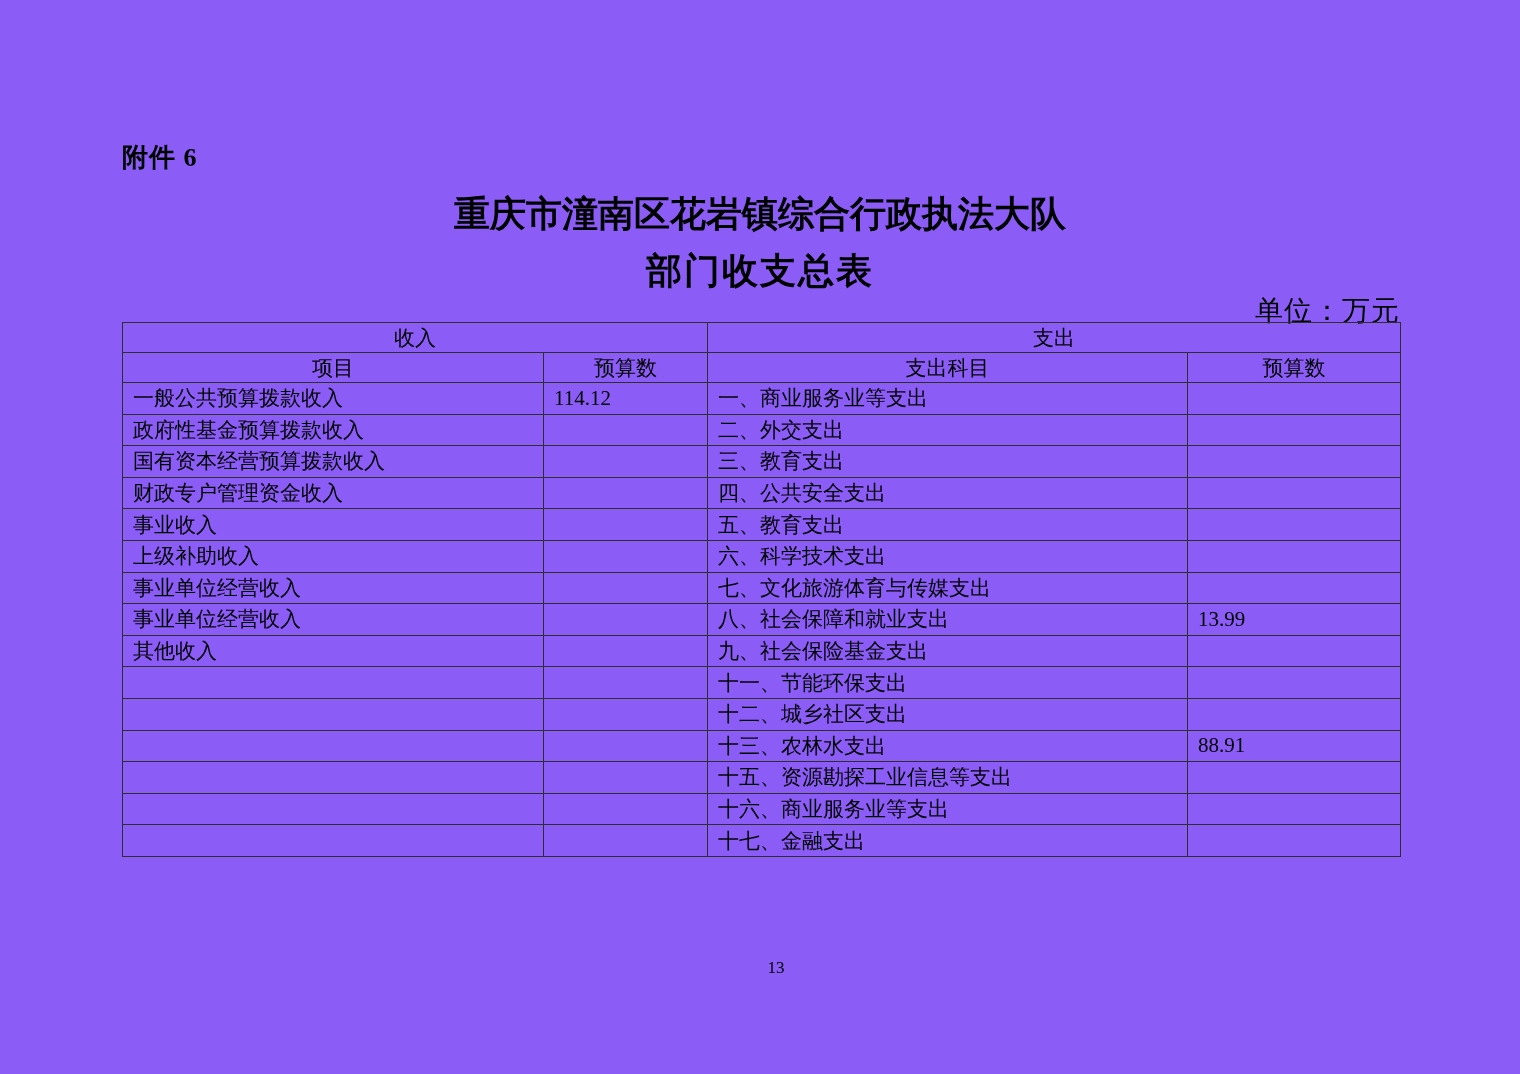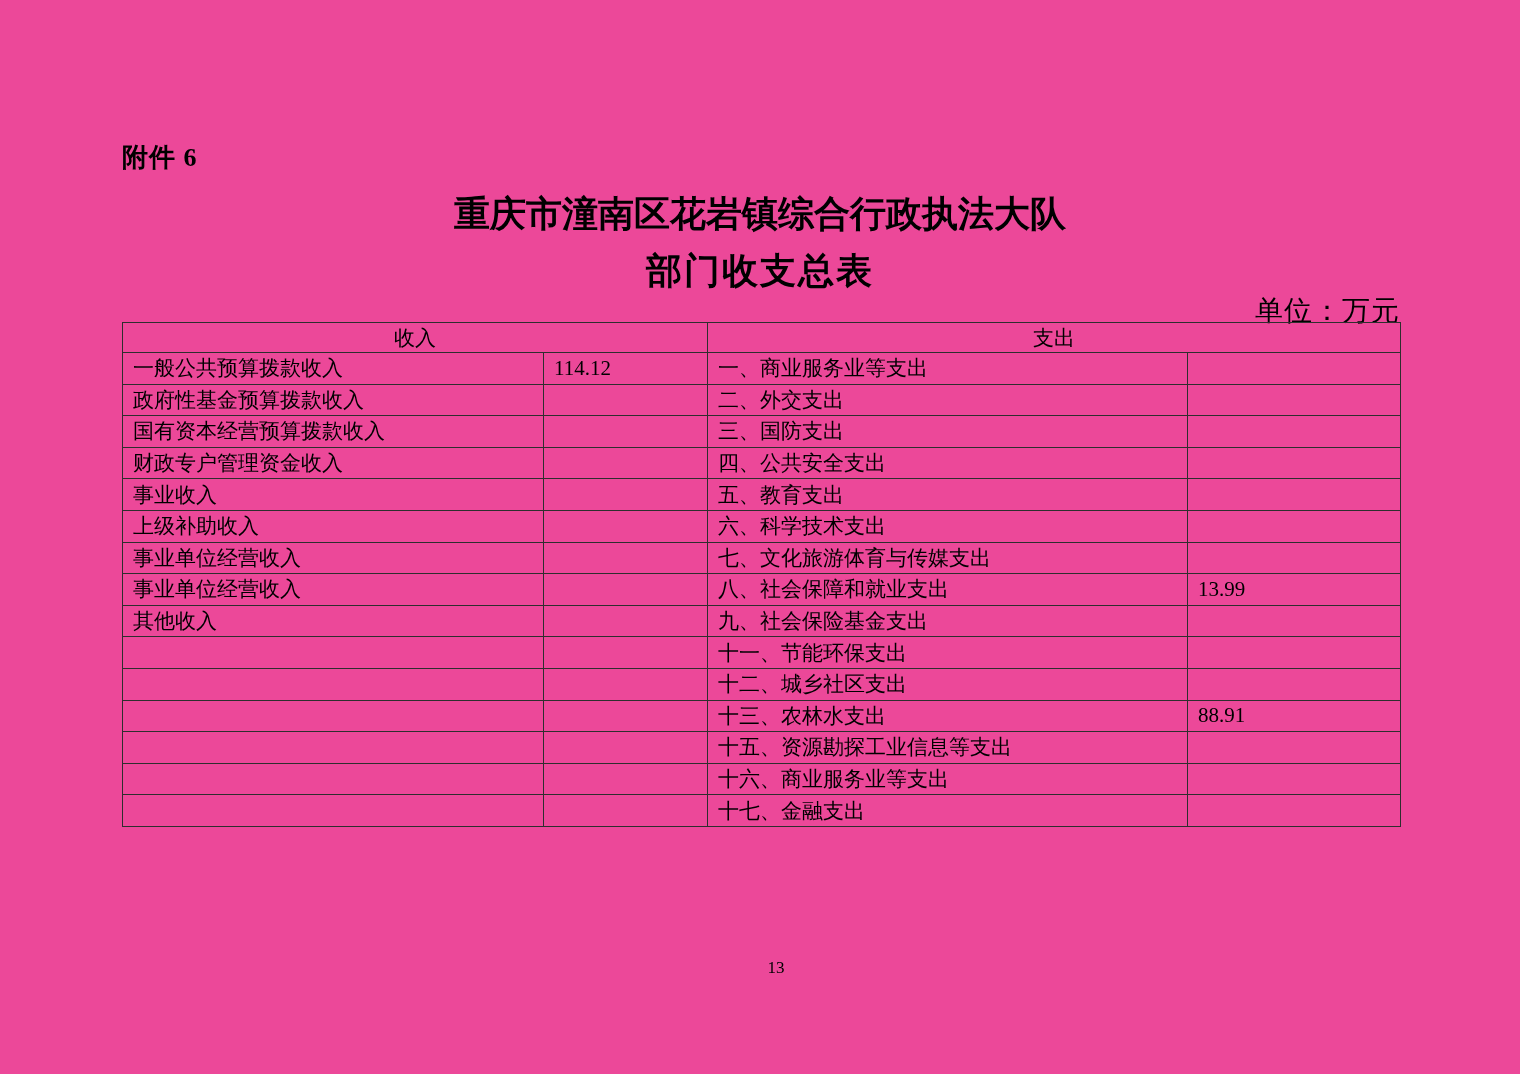--- a/index.html
+++ b/index.html
@@ -8,21 +8,21 @@
     background: #ffffff;
     width: 1520px;
     height: 1074px;
     font-family: "Liberation Serif", "DejaVu Serif", serif;
     color: #000000;
   }
   .page {
     position: relative;
     width: 1520px;
     height: 1074px;
-    background: #ec4899;
+    background: #8b5cf6;
     overflow: hidden;
   }
   .attachment-label {
     position: absolute;
     left: 122px;
     top: 140px;
     font-size: 26px;
     font-weight: 600;
     letter-spacing: 1px;
     white-space: pre;
@@ -109,38 +109,44 @@
       <col style="width:421px">
       <col style="width:164px">
       <col style="width:480px">
       <col style="width:213px">
     </colgroup>
     <thead>
       <tr>
         <th colspan="2">收入</th>
         <th colspan="2">支出</th>
       </tr>
+      <tr>
+        <th>项目</th>
+        <th>预算数</th>
+        <th>支出科目</th>
+        <th>预算数</th>
+      </tr>
     </thead>
     <tbody>
         <tr>
           <td class="item">一般公共预算拨款收入</td>
           <td class="num">114.12</td>
           <td class="item">一、商业服务业等支出</td>
           <td class="num"></td>
         </tr>
         <tr>
           <td class="item">政府性基金预算拨款收入</td>
           <td class="num"></td>
           <td class="item">二、外交支出</td>
           <td class="num"></td>
         </tr>
         <tr>
           <td class="item">国有资本经营预算拨款收入</td>
           <td class="num"></td>
-          <td class="item">三、国防支出</td>
+          <td class="item">三、教育支出</td>
           <td class="num"></td>
         </tr>
         <tr>
           <td class="item">财政专户管理资金收入</td>
           <td class="num"></td>
           <td class="item">四、公共安全支出</td>
           <td class="num"></td>
         </tr>
         <tr>
           <td class="item">事业收入</td>

